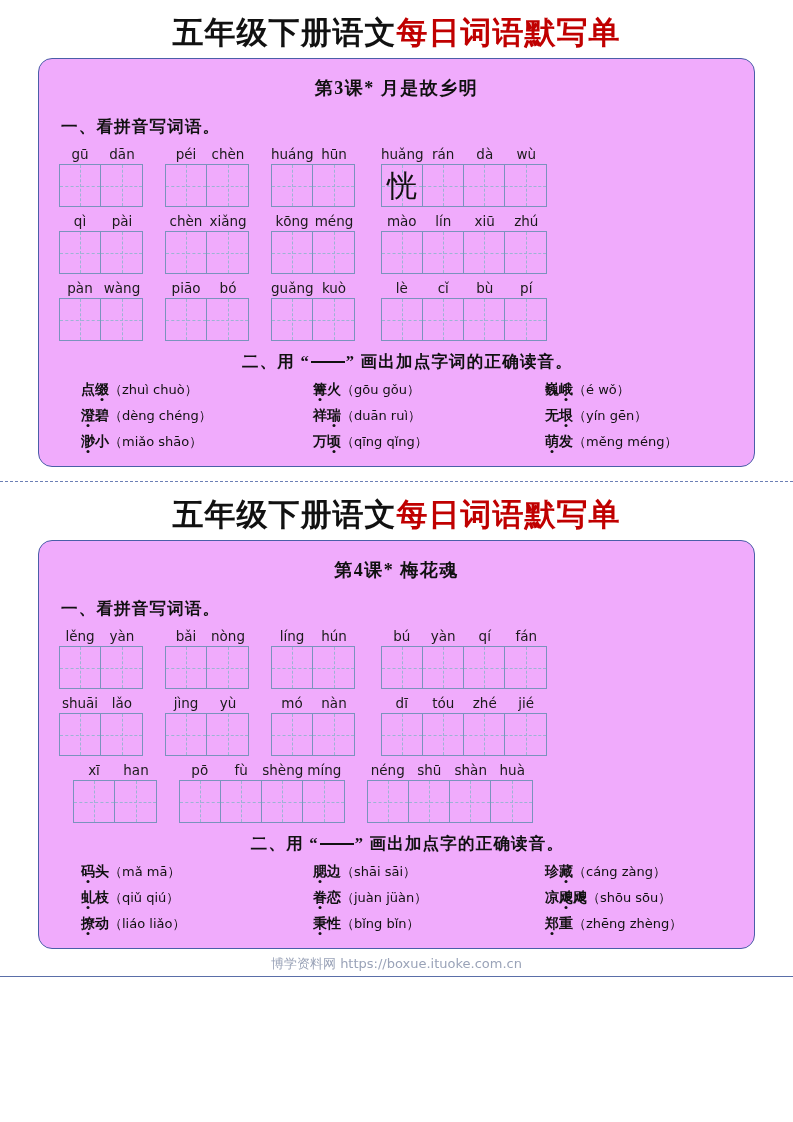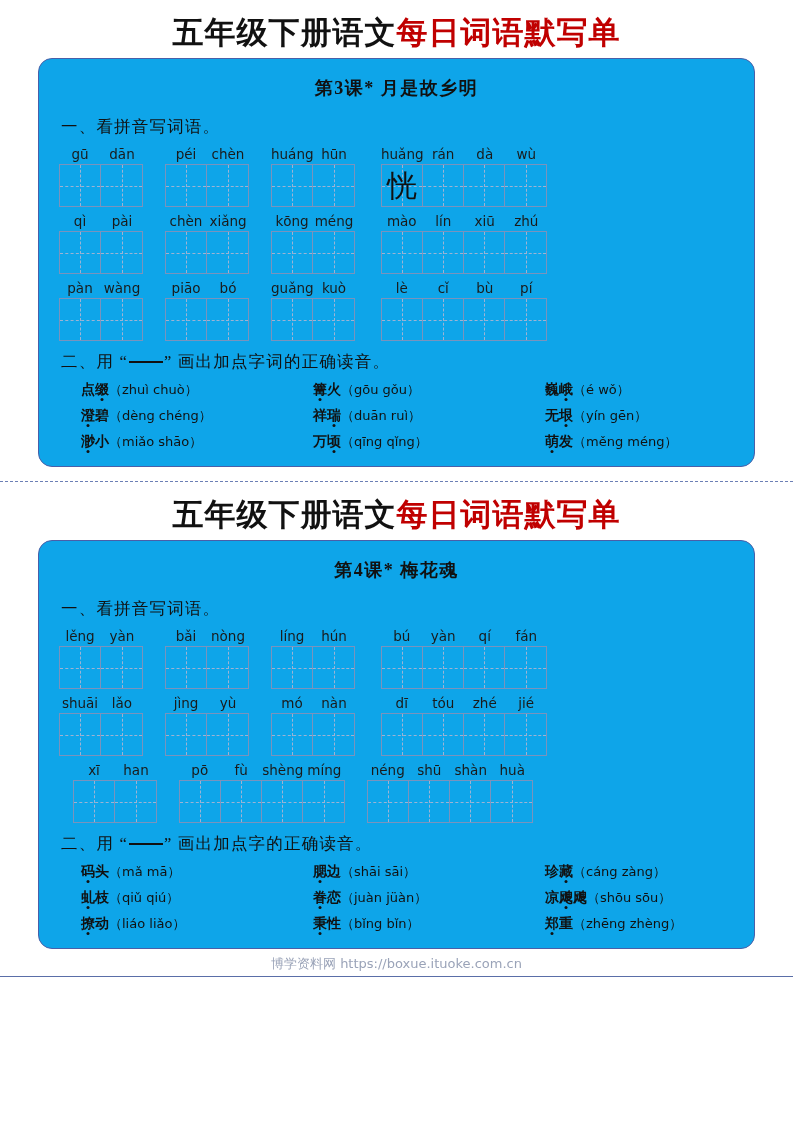--- a/index.html
+++ b/index.html
@@ -29,44 +29,44 @@
   }
   .title-black { color: #111111; }
   .title-red { color: #c00000; }
 
   .card {
     position: relative;
     margin: 0 auto;
     width: 717px;
     border: 1.6px solid #4a5fa8;
     border-radius: 14px;
-    background: #0ea5e9;
+    background: #f0abfc;
   }
 
   .lesson-title {
     text-align: center;
     font-family: "Liberation Serif", "DejaVu Serif", serif;
     font-size: 18px;
     font-weight: bold;
     color: #111;
     padding-top: 17px;
     padding-bottom: 3px;
     letter-spacing: 1.5px;
   }
 
   .section-head {
     font-family: "Liberation Serif", "DejaVu Serif", serif;
     font-size: 16.5px;
-    font-weight: normal;
+    font-weight: bold;
     color: #111;
     padding-left: 22px;
     letter-spacing: 1.2px;
   }
   .sec1 { padding-top: 13px; padding-bottom: 2px; }
-  .sec2 { padding-top: 10px; padding-bottom: 3px; }
+  .sec2 { padding-top: 10px; padding-bottom: 3px; text-align: center; }
   .sec-num { display: inline-block; }
   .underline-mark {
     display: inline-block;
     width: 34px;
     border-bottom: 2px solid #111;
     vertical-align: 4px;
     margin: 0 1px;
   }
 
   

